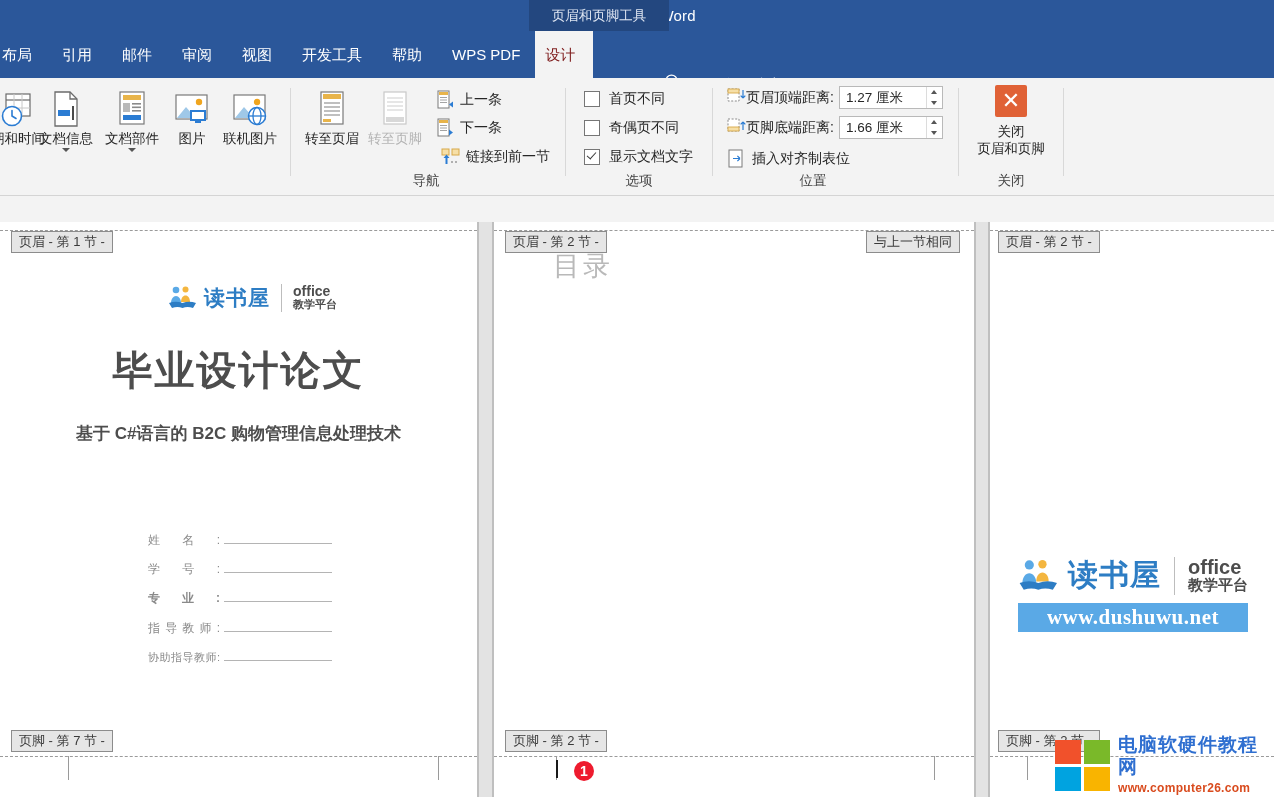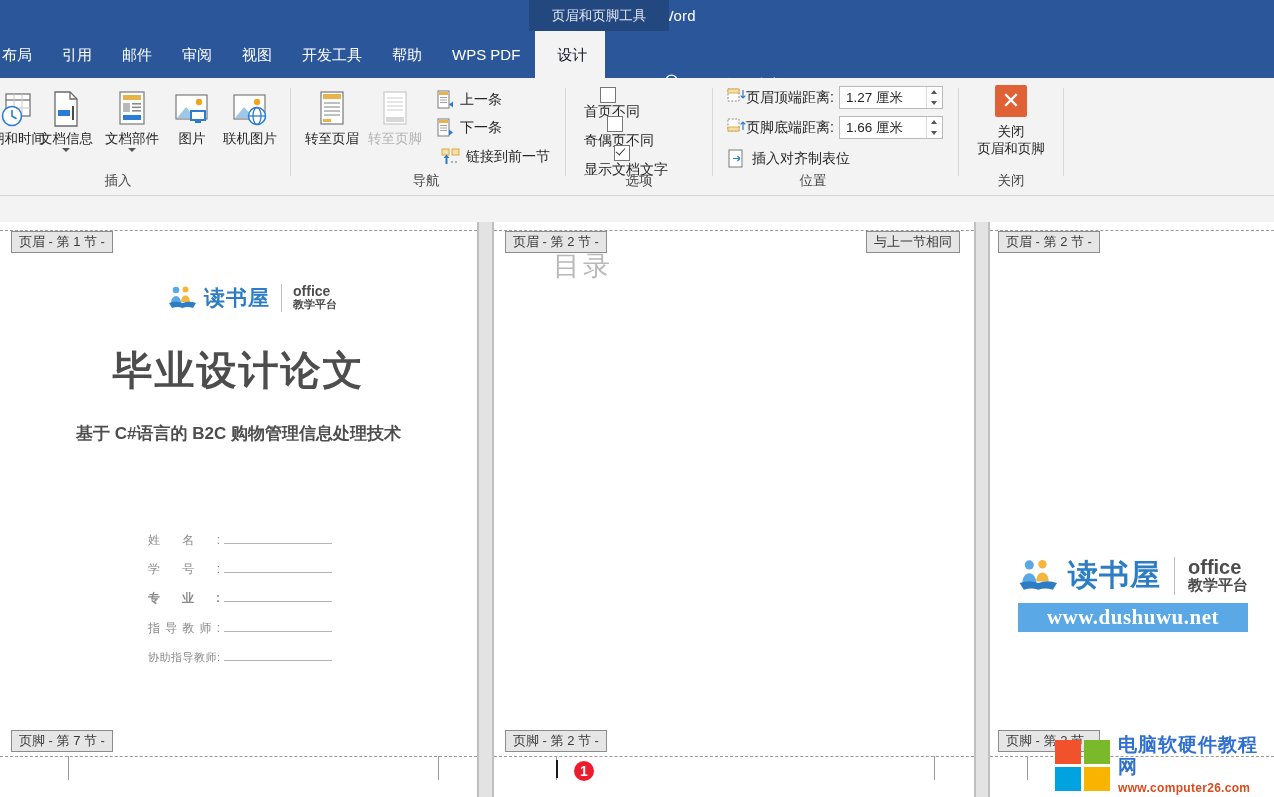--- a/index.html
+++ b/index.html
@@ -32,21 +32,21 @@
     position:absolute;left:0;top:31px;width:1274px;height:47px;
     background:#2b579a;
   }
   .tabs{position:absolute;left:0;top:0;height:47px;display:flex;align-items:center;}
   .tab{
     height:47px;line-height:47px;color:#ffffff;font-size:15px;padding:0 15px;
     white-space:nowrap;cursor:default;
   }
   .tab.cut{padding-left:2px;}
   .tab.active{
-    background:#f3f3f3;color:#0f172a;position:relative;padding:0 18px 0 22px;
+    background:#f3f3f3;color:#7f1d1d;position:relative;padding:0 18px 0 10px;
   }
   .badge{
     position:absolute;display:inline-flex;align-items:center;justify-content:center;
     background:#e8142d;color:#fff;border-radius:50%;
     font-size:12px;font-weight:bold;width:20px;height:20px;line-height:20px;
     font-family:"Liberation Sans",sans-serif;
   }
   .tellme{
     position:absolute;left:663px;top:31px;height:47px;display:flex;align-items:center;
     color:#ffffff;font-size:15px;
@@ -77,21 +77,21 @@
   }
 
   .smallbtn{
     position:absolute;display:flex;align-items:center;height:25px;cursor:default;
     font-size:14px;color:#262626;white-space:nowrap;
   }
   .smallbtn .si{width:19px;height:19px;margin-right:6px;flex:0 0 19px;}
 
   .chkrow{
     position:absolute;display:flex;align-items:center;height:24px;
-    font-size:14px;color:#262626;white-space:nowrap;cursor:default;flex-direction:column;
+    font-size:14px;color:#262626;white-space:nowrap;cursor:default;
   }
   .chkbox{
     width:14px;height:14px;border:1px solid #767676;background:#fff;margin-right:9px;
     flex:0 0 14px;position:relative;
   }
   .chkbox.on:after{
     content:"";position:absolute;left:3.5px;top:0px;width:4px;height:8px;
     border:solid #3b3b3b;border-width:0 1.6px 1.6px 0;transform:rotate(42deg);
   }
 
@@ -312,21 +312,20 @@
             <circle cx="26" cy="10" r="3.2" fill="#f0a51e"></circle>
             <path d="M4 26l9-11 7 8 5-5 8 8z" fill="#9fc8e8"></path>
             <circle cx="26" cy="24" r="8.5" fill="#ffffff" stroke="#2b7cd3" stroke-width="1.5"></circle>
             <ellipse cx="26" cy="24" rx="4" ry="8.5" fill="none" stroke="#2b7cd3" stroke-width="1.3"></ellipse>
             <line x1="17.5" y1="24" x2="34.5" y2="24" stroke="#2b7cd3" stroke-width="1.3"></line>
           </svg>
         </span>
         <div class="lbl">联机图片</div>
       </div>
 
-      <div class="grp-label" style="left:0;width:236px;">插入</div>
     </div>
 
     <div class="sep" style="left:290px;"></div>
 
     <div class="grp" style="left:291px;width:265px;">
 
       <div class="bigbtn" style="left:9px;">
         <span class="ico">
           <svg width="30" height="38" viewBox="0 0 30 38">
             <rect x="4" y="2" width="22" height="32" fill="#ffffff" stroke="#7a7a7a" stroke-width="1.2"></rect>

